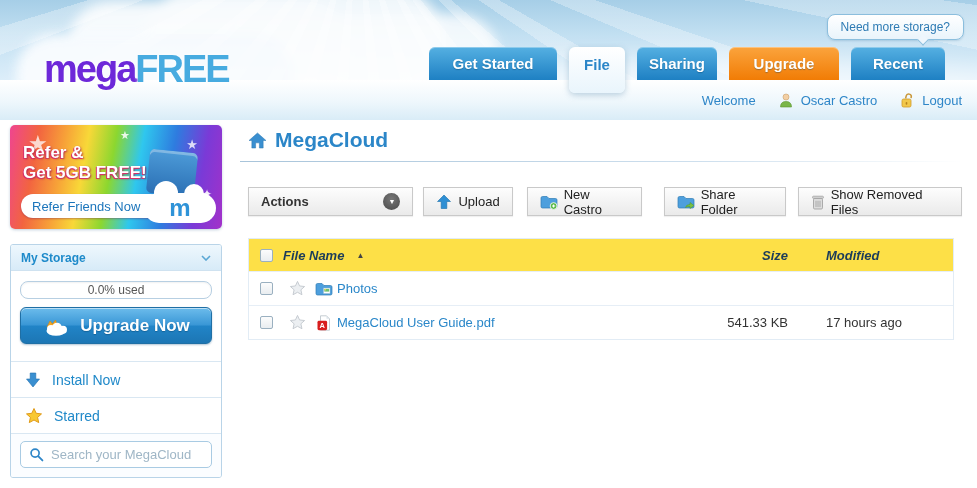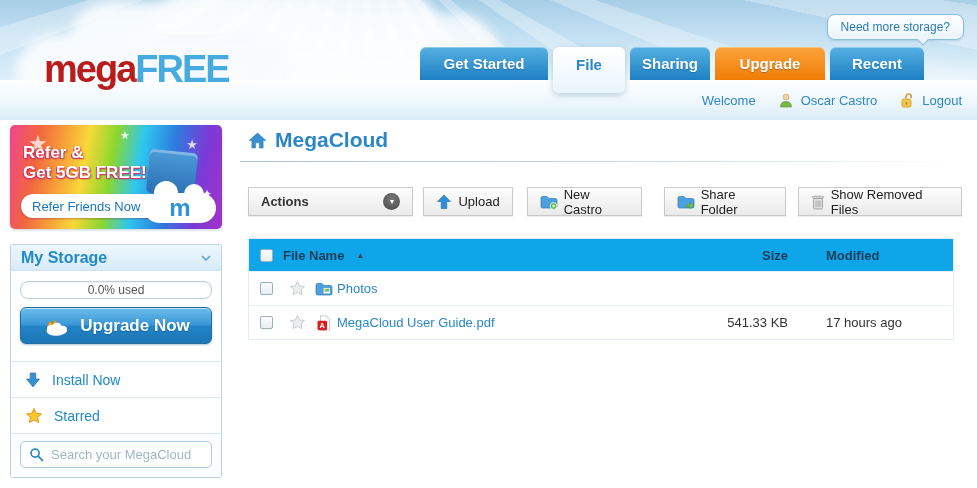--- a/index.html
+++ b/index.html
@@ -32,38 +32,38 @@
   }
   .band-cloud {
     position:absolute; right:-60px; top:58px; width:640px; height:55px;
     background:rgba(255,255,255,.55); border-radius:50%; filter:blur(12px);
   }
   .logo {
     position:absolute; left:44px; top:48px; z-index:4;
     font-size:38px; font-weight:bold; letter-spacing:-2px;
     text-shadow:0 0 4px rgba(255,255,255,.9);
   }
-  .logo .p1 { color:#b91c1c; }
+  .logo .p1 { color:#6d28d9; }
   .logo .p2 { color:#47abe0; }
 
   
   .tabs {
-    position:absolute; left:420px; top:47px; height:33px; z-index:6;
-    display:flex; gap:5px;
+    position:absolute; left:429px; top:47px; height:33px; z-index:6;
+    display:flex; gap:12px;
   }
   .tab {
     height:33px; line-height:33px; text-align:center;
     border-radius:6px 6px 0 0; cursor:pointer;
     background:linear-gradient(180deg,#55b0e2,#1e80c3);
     color:#fff; font-size:15px; font-weight:bold;
     box-shadow:inset 0 1px 0 rgba(255,255,255,.35);
     text-shadow:0 1px 1px rgba(0,60,100,.35);
   }
   .tab.w-getstarted { width:128px; }
-  .tab.w-file       { width:72px;  }
+  .tab.w-file       { width:56px;  }
   .tab.w-sharing    { width:80px; }
   .tab.w-recent     { width:94px;  }
   .tab.w-upgrade    { width:110px; background:linear-gradient(180deg,#fba43d,#f17c05); }
   .tab.active {
     height:46px; margin-bottom:-13px; line-height:36px;
     background:linear-gradient(180deg,#ffffff,#e9f5fc);
     color:#2b86c8; border-radius:6px;
     box-shadow:0 2px 6px rgba(90,140,175,.4);
     text-shadow:none;
   }
@@ -140,21 +140,21 @@
 
   .panel {
     margin-top:15px; background:#fff;
     border:1px solid #b9d4e8; border-radius:3px; overflow:hidden;
   }
   .panel-head {
     height:26px; padding:0 10px;
     background:linear-gradient(180deg,#eef7fd,#d7ebf8);
     border-bottom:1px solid #cfe2f0;
     display:flex; align-items:center; justify-content:space-between;
-    color:#1e8aca; font-size:16px; font-weight:bold; cursor:pointer;
+    color:#1e8aca; font-size:12px; font-weight:bold; cursor:pointer;
   }
   .storage-bar {
     margin:10px 9px 0; height:18px;
     border:1px solid #b7cfe2; border-radius:8px; background:#fff;
     box-shadow:inset 0 1px 2px rgba(0,0,0,.06);
     display:flex; align-items:center; justify-content:center;
     font-size:12px; color:#555;
   }
   .upgrade-btn {
     margin:8px 9px 0; height:37px; border-radius:6px;
@@ -206,23 +206,23 @@
     background:radial-gradient(circle at 50% 35%,#777,#4a4a4a);
     display:flex; align-items:center; justify-content:center;
     color:#fff; font-size:7px; line-height:1;
   }
 
   .table {
     margin:22px 0 0 8px; width:706px;
     border:1px solid #e2ecf5; background:#fff;
   }
   .thead {
-    height:32px; background:#0ea5e9;
+    height:32px; background:#fde047;
     display:flex; align-items:center;
-    font-size:13px; font-weight:bold; color:#1c3c59;
+    font-size:13px; font-weight:bold; color:#1c3c59;font-style:italic;
   }
   .trow {
     height:34px; border-top:1px solid #e6eef6;
     display:flex; align-items:center; font-size:13px; color:#333;
   }
   .c-check { width:34px; display:flex; justify-content:center; }
   .checkbox {
     width:13px; height:13px; border:1px solid #9ab0c0; border-radius:2px;
     background:linear-gradient(180deg,#fcfcfc,#e9edf0); cursor:pointer;
   }

